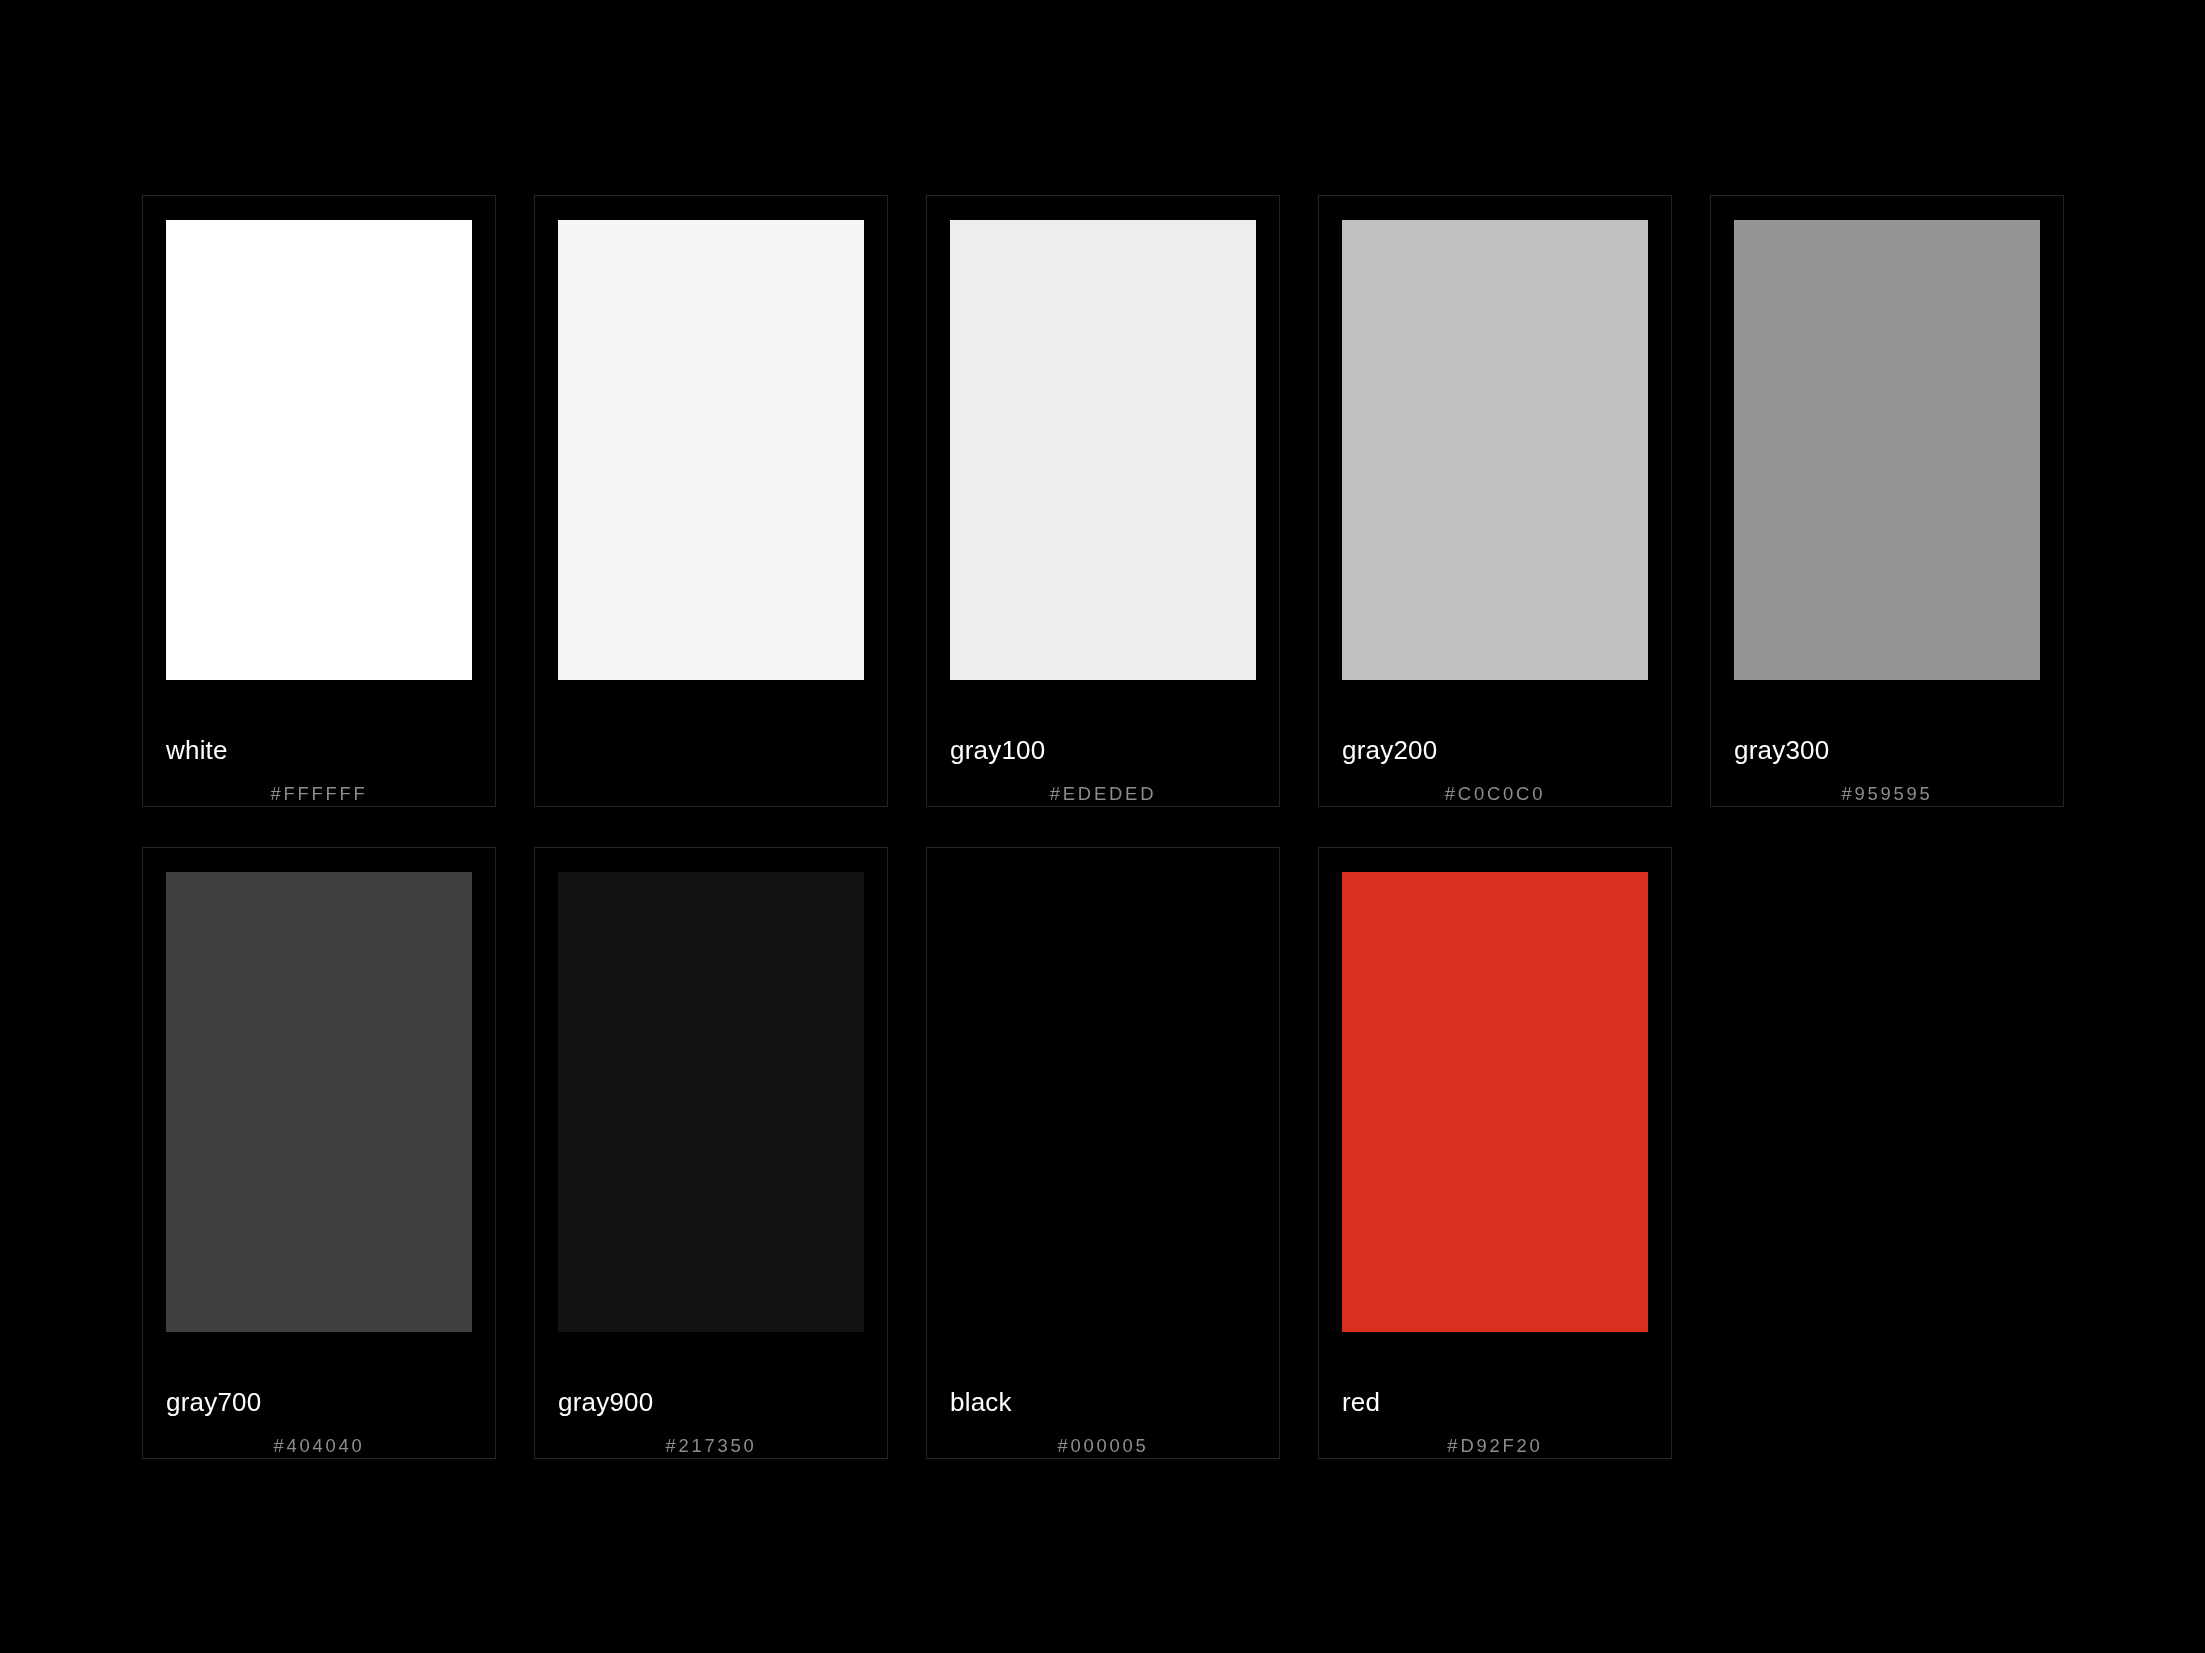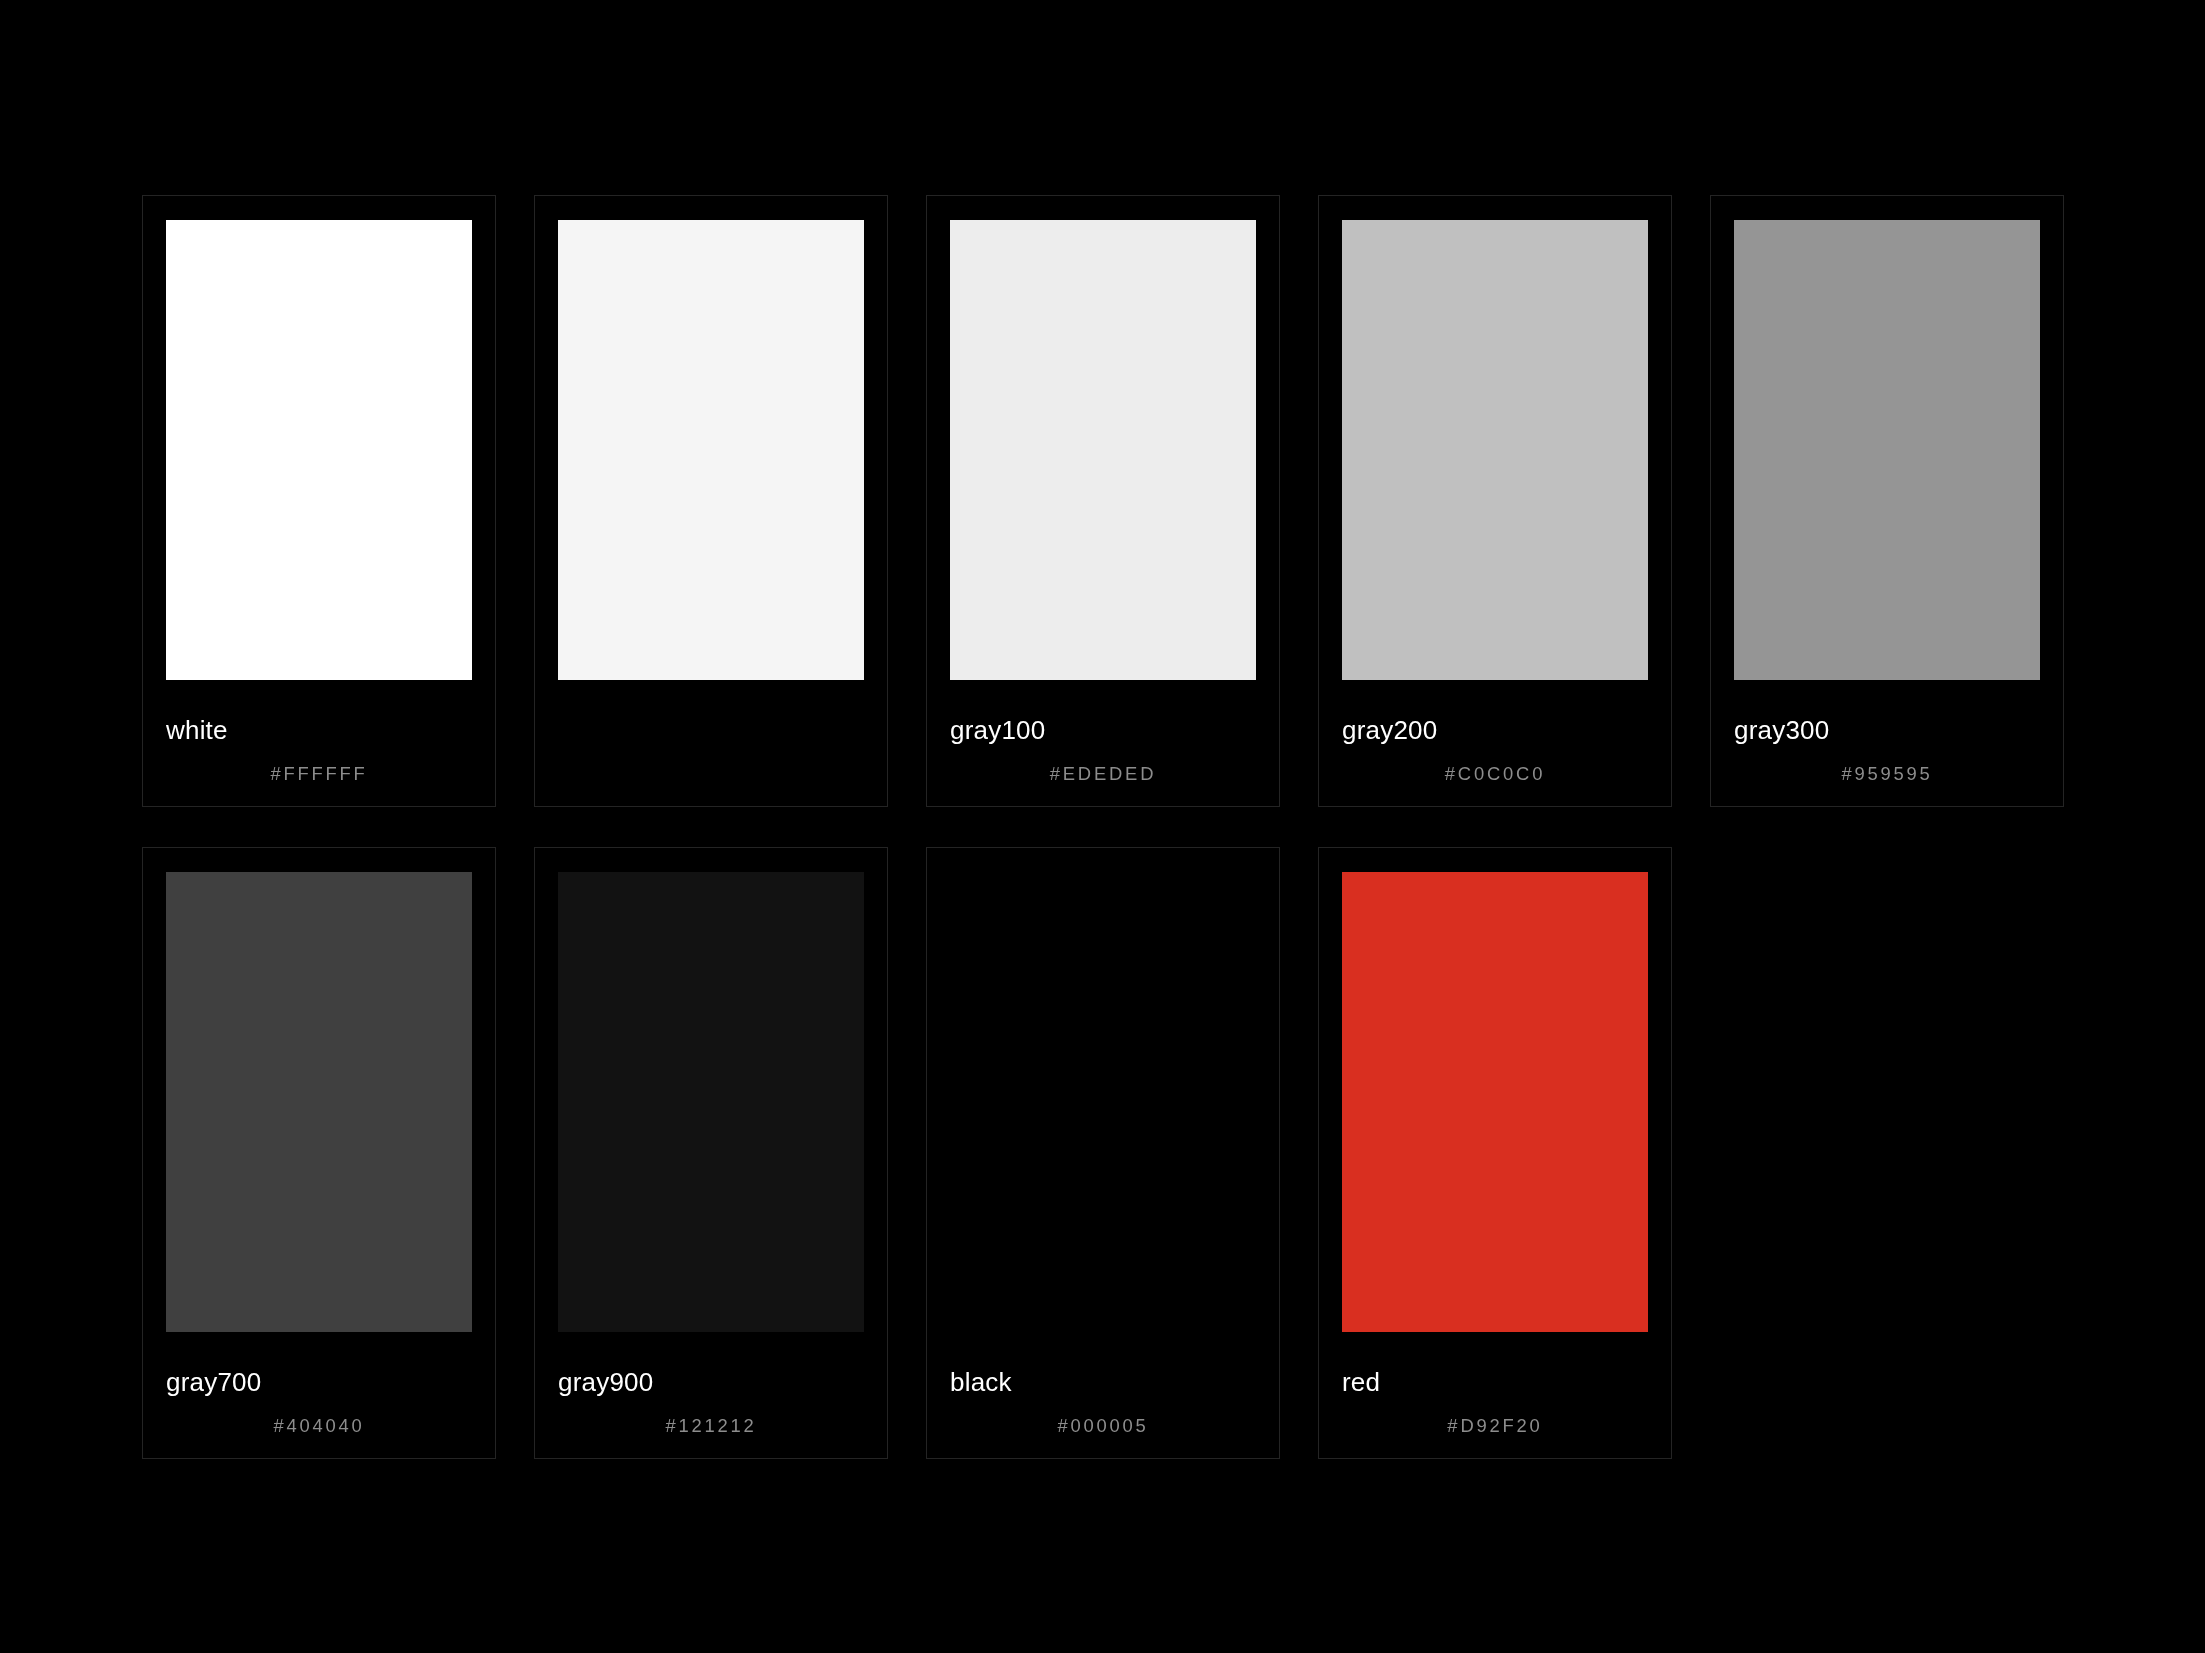--- a/index.html
+++ b/index.html
@@ -45,21 +45,21 @@
   }
 
   .swatch-chip {
     width: 306px;
     height: 460px;
     flex: none;
     background: #000000;
   }
 
   .swatch-meta {
-    padding-top: 35px;
+    padding-top: 55px;
   }
 
   .swatch-name {
     display: block;
     color: #ffffff;
     font-size: 26px;
     line-height: 31px;
     font-weight: 400;
     letter-spacing: 0.2px;
     white-space: nowrap;
@@ -117,21 +117,21 @@
         <div class="swatch-chip" style="background: rgb(64, 64, 64);"></div>
         <div class="swatch-meta">
           <span class="swatch-name">gray700</span>
           <span class="swatch-hex">#404040</span>
         </div>
       </div>
       <div class="swatch-card">
         <div class="swatch-chip" style="background: rgb(18, 18, 18);"></div>
         <div class="swatch-meta">
           <span class="swatch-name">gray900</span>
-          <span class="swatch-hex">#121212</span>
+          <span class="swatch-hex">#217350</span>
         </div>
       </div>
       <div class="swatch-card">
         <div class="swatch-chip" style="background: rgb(0, 0, 0);"></div>
         <div class="swatch-meta">
           <span class="swatch-name">black</span>
           <span class="swatch-hex">#000005</span>
         </div>
       </div>
       <div class="swatch-card">

